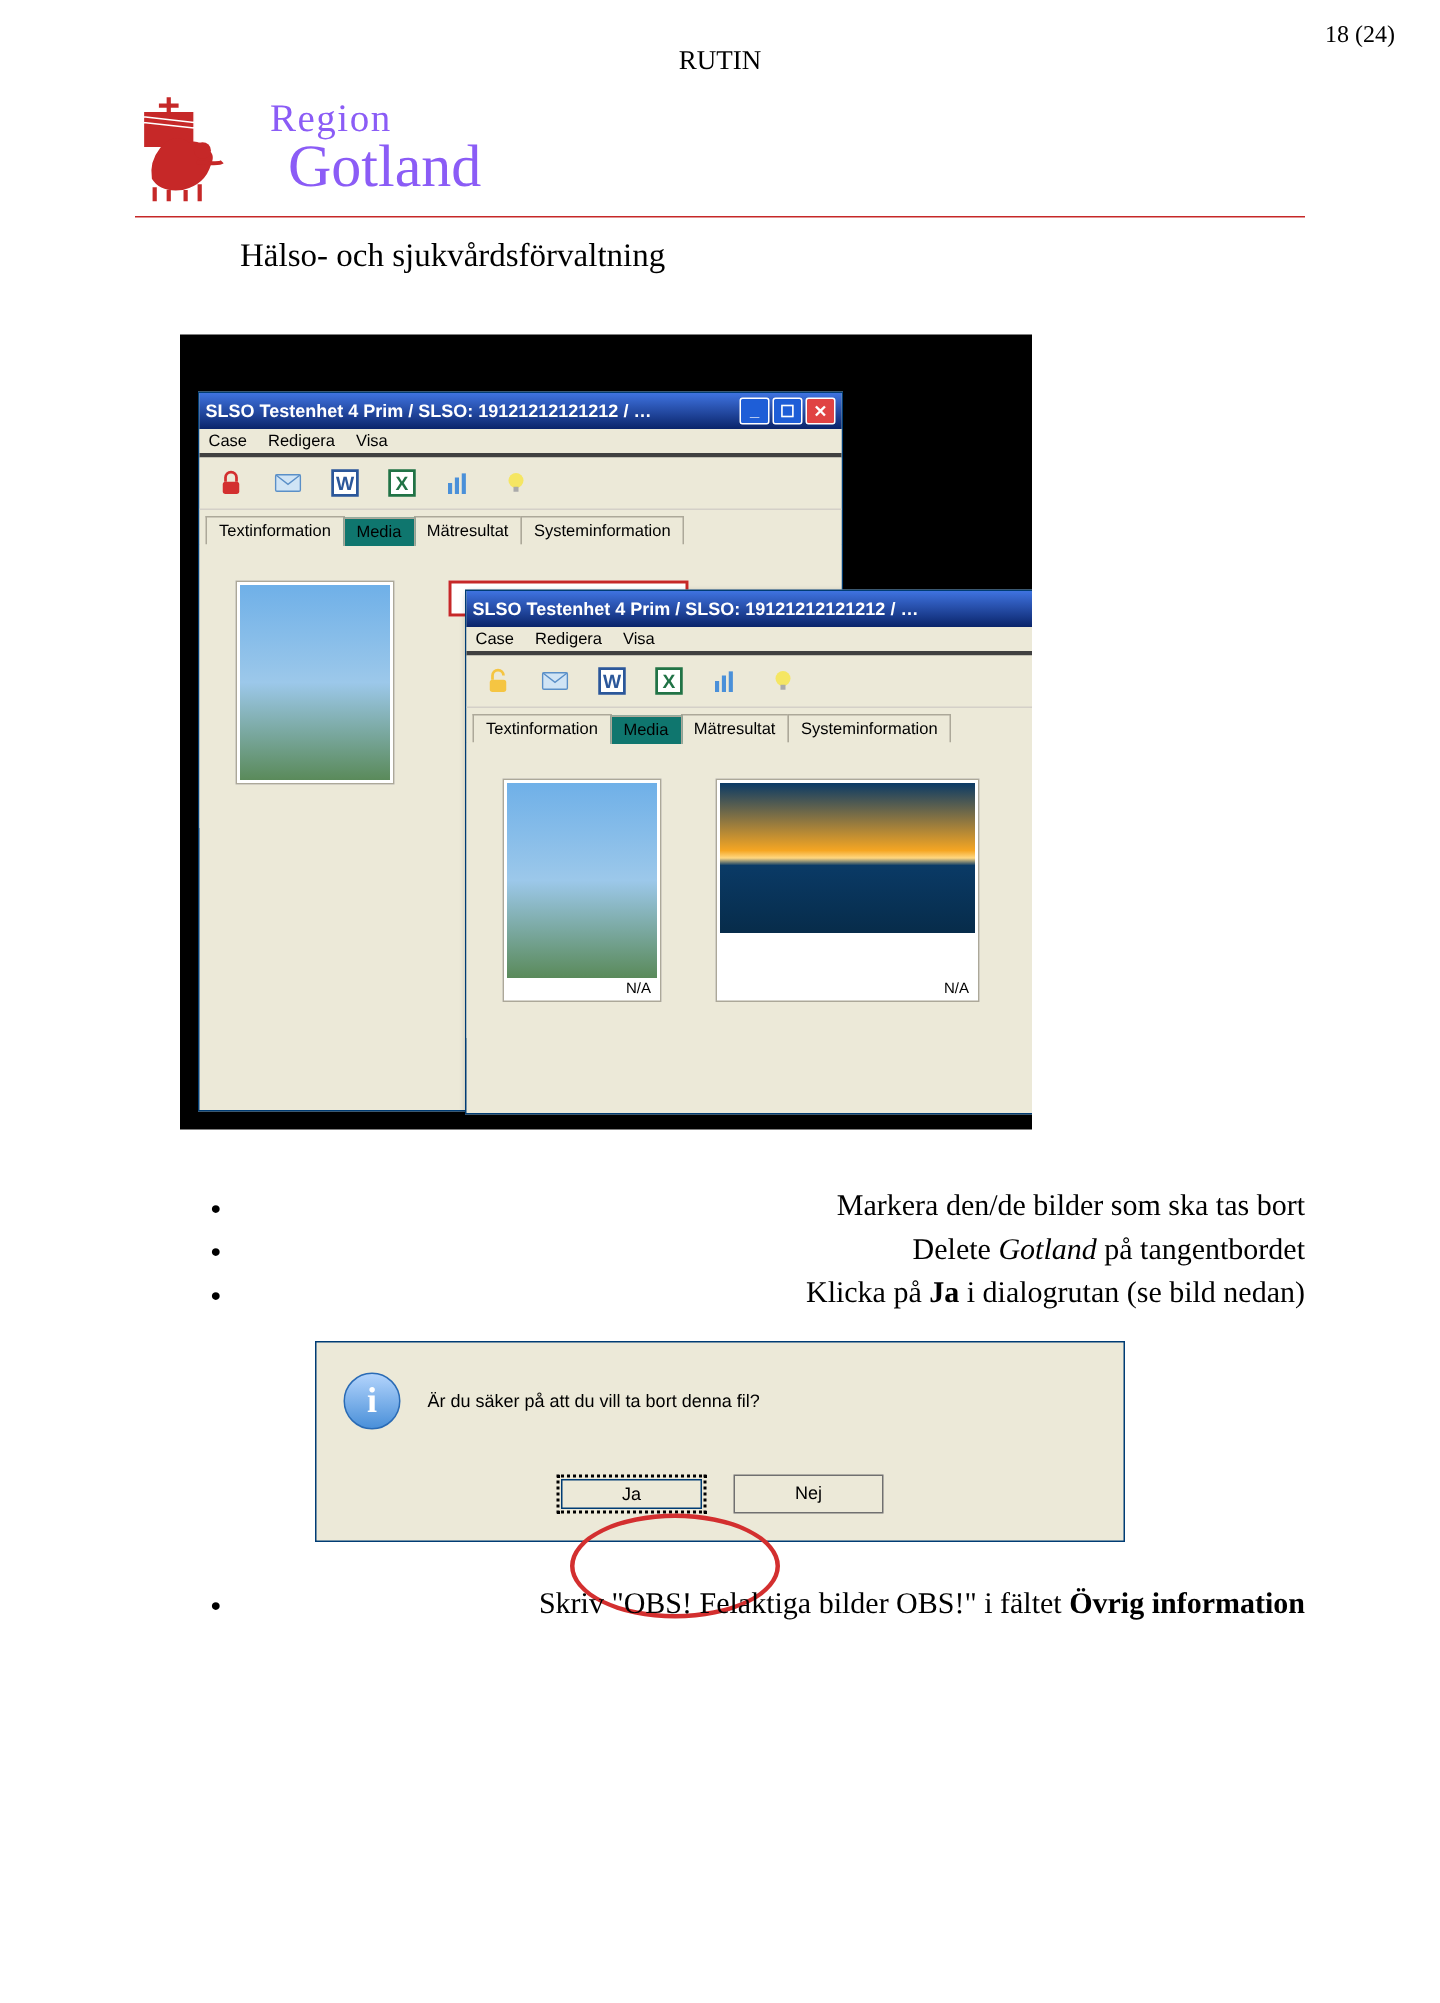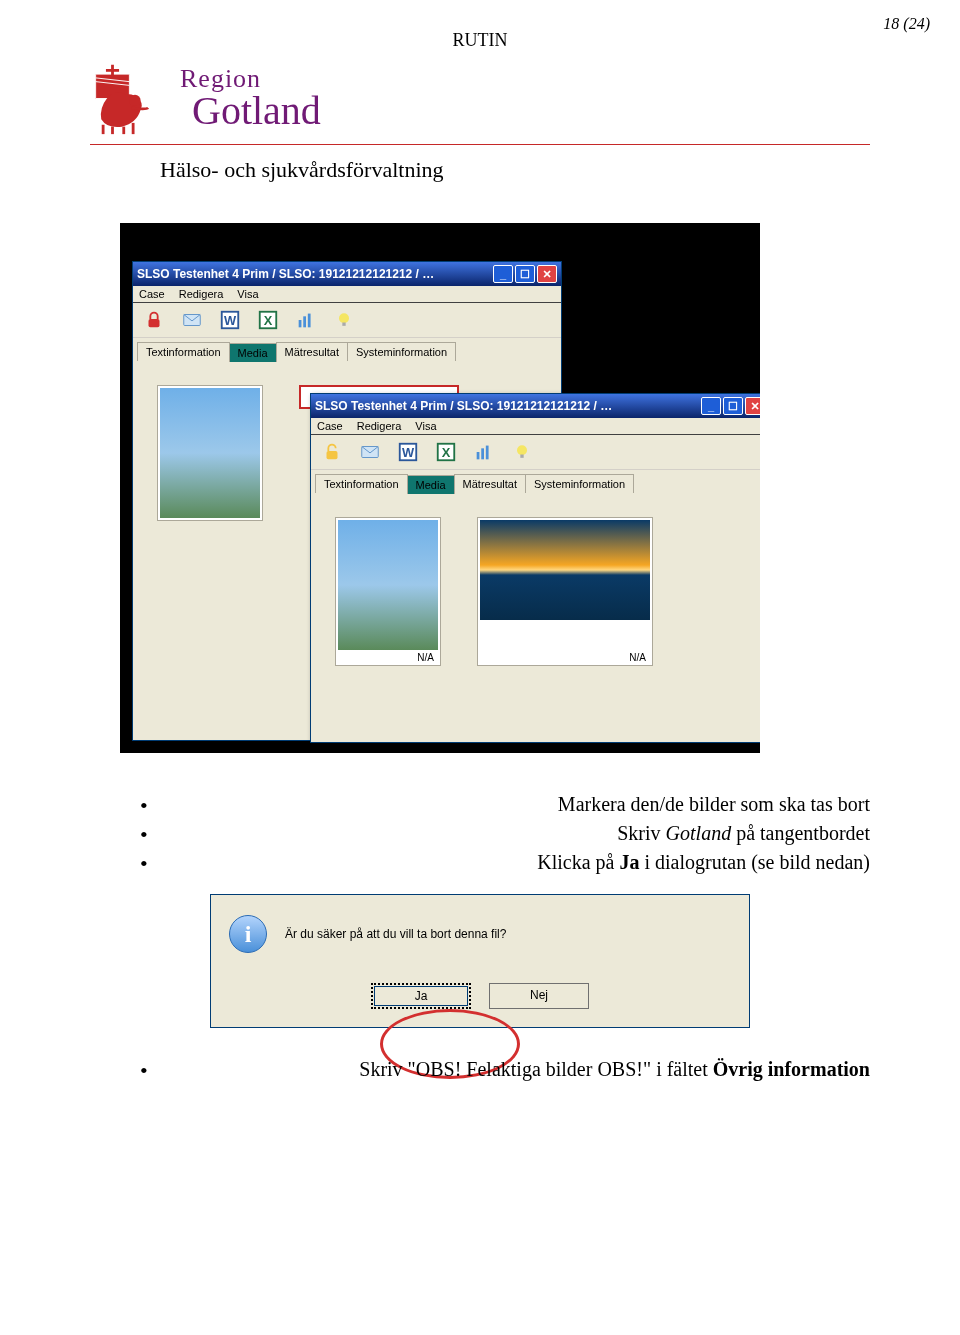--- a/index.html
+++ b/index.html
@@ -10,55 +10,54 @@
     width: 960px;
     height: 1335px;
     position: relative;
     padding: 30px 90px 20px 90px;
   }
   .page-number {
     position: absolute;
     top: 15px;
     right: 30px;
     font-size: 16px;
-    font-style: italic;
   }
   .header-label {
     text-align: center;
     font-size: 18px;
     margin-bottom: 10px;
   }
   .logo-row {
     display: flex;
     align-items: center;
     gap: 15px;
     margin-bottom: 8px;
   }
   .logo-svg { flex-shrink: 0; }
   .logo-text {
     font-family: Georgia, serif;
-    color: #701a75;
+    color: #8b5cf6;
     line-height: 0.95;
   }
   .logo-region { font-size: 26px; letter-spacing: 1px; }
   .logo-gotland { font-size: 40px; font-weight: normal; margin-left: 12px; }
   hr.divider {
     border: none;
     border-top: 1.5px solid #c62828;
     margin: 0 0 12px 0;
   }
   .dept {
     font-size: 22px;
     margin-left: 70px;
     margin-bottom: 40px;
   }
 
   
   .shot1 {
-    width: 640px;
+    width: 568px;
     height: 530px;
     background: #000;
     margin: 0 0 40px 30px;
     position: relative;
     overflow: hidden;
   }
   .win {
     position: absolute;
     background: #ece9d8;
     border: 1px solid #003c74;
@@ -88,21 +87,21 @@
     font-family: Arial, sans-serif;
   }
   .winbtn.close { background: #e04343; }
   .menubar {
     background: #ece9d8;
     font-family: Tahoma, sans-serif;
     font-size: 11px;
     padding: 2px 6px;
     display: flex;
     gap: 14px;
-    border-bottom: 1px solid #404040;
+    border-bottom: 3px solid #404040;
   }
   .toolbar {
     background: #ece9d8;
     padding: 4px 8px;
     display: flex;
     gap: 12px;
     align-items: center;
     border-bottom: 1px solid #d4d0c8;
   }
   .ticon {
@@ -390,21 +389,21 @@
       </div>
     </div>
   </div>
 </div>
 
 <ul class="bullets">
   <li>
     <span>Markera den/de bilder som ska tas bort</span>
   </li>
   <li>
-    <span>Skriv </span><span class="italic">Gotland</span><span> på tangentbordet</span>
+    <span>Delete </span><span class="italic">Gotland</span><span> på tangentbordet</span>
   </li>
   <li>
     <span>Klicka på </span><span class="strong">Ja</span><span> i dialogrutan (se bild nedan)</span>
   </li>
 </ul>
 
 <div class="shot2">
   <div class="dialog">
     <div class="dlgbody">
       <div class="info-icon">i</div>

